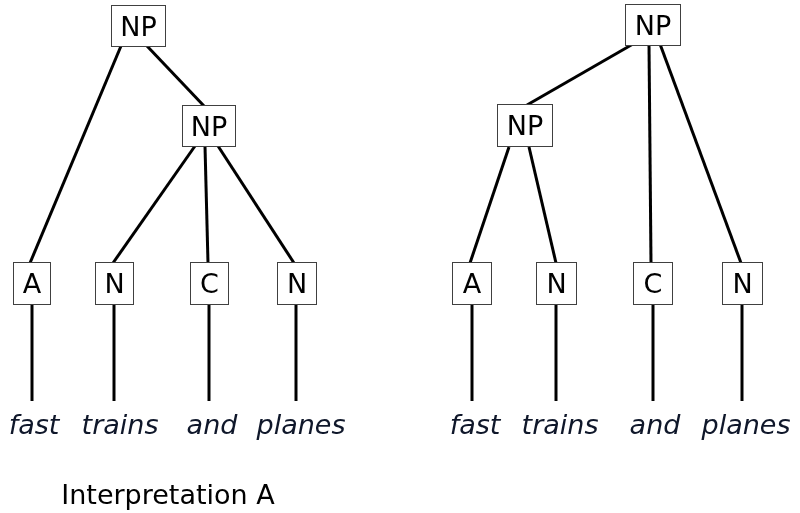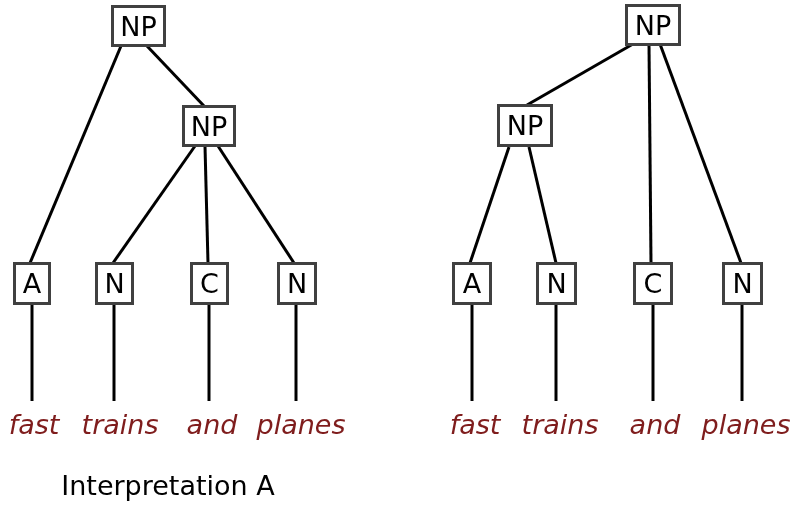--- a/index.html
+++ b/index.html
@@ -24,45 +24,46 @@
     height: 513px;
   }
   .edges line {
     stroke: #000000;
     stroke-width: 3;
     stroke-linecap: butt;
   }
   .node {
     position: absolute;
     box-sizing: border-box;
-    border: 3px solid #404040;
+    border: 1px solid #404040;
     background: #ffffff;
     display: flex;
     align-items: center;
     justify-content: center;
     font-size: 27px;
     line-height: 1;
     color: #000000;
   }
   .word {
     position: absolute;
     transform: translateX(-50%);
     font-size: 27px;
     font-style: italic;
     line-height: 30px;
     white-space: nowrap;
-    color: #7f1d1d;
+    color: #0f172a;
   }
   .caption {
     position: absolute;
     transform: translateX(-50%);
     font-size: 27px;
     line-height: 30px;
     white-space: nowrap;
     color: #000000;
+    margin-top: 9px;
   }
 </style>
 </head>
 <body>
 
 <div class="canvas">
 
   <svg class="edges" viewBox="0 0 800 513" xmlns="http://www.w3.org/2000/svg">
 
     <line x1="121" y1="46" x2="30" y2="263"></line>

